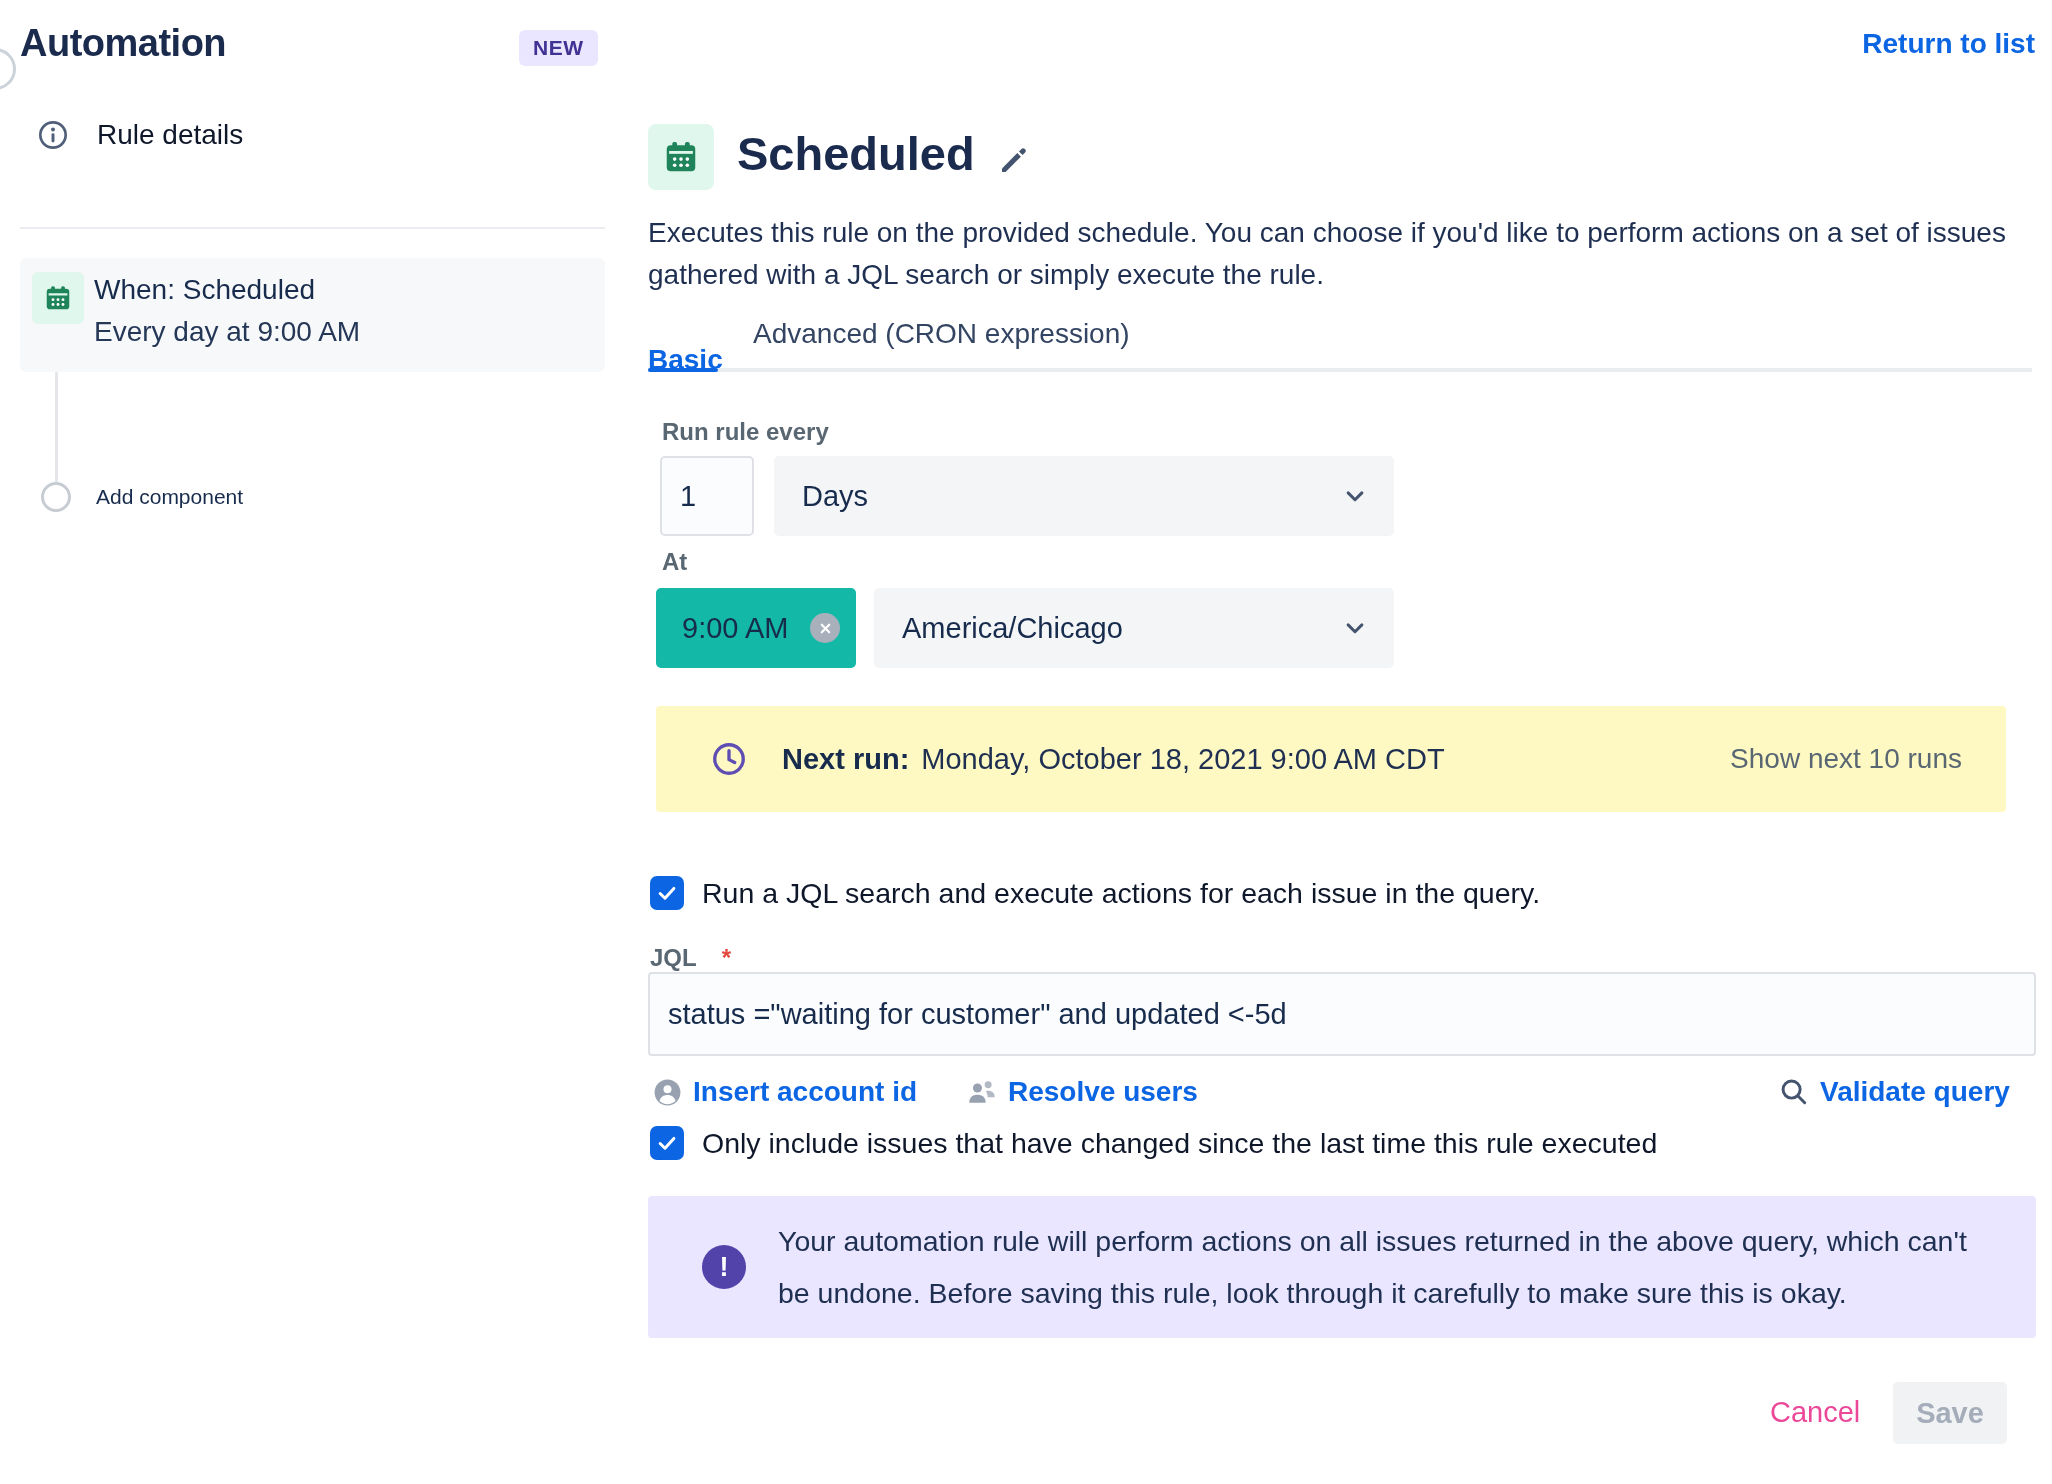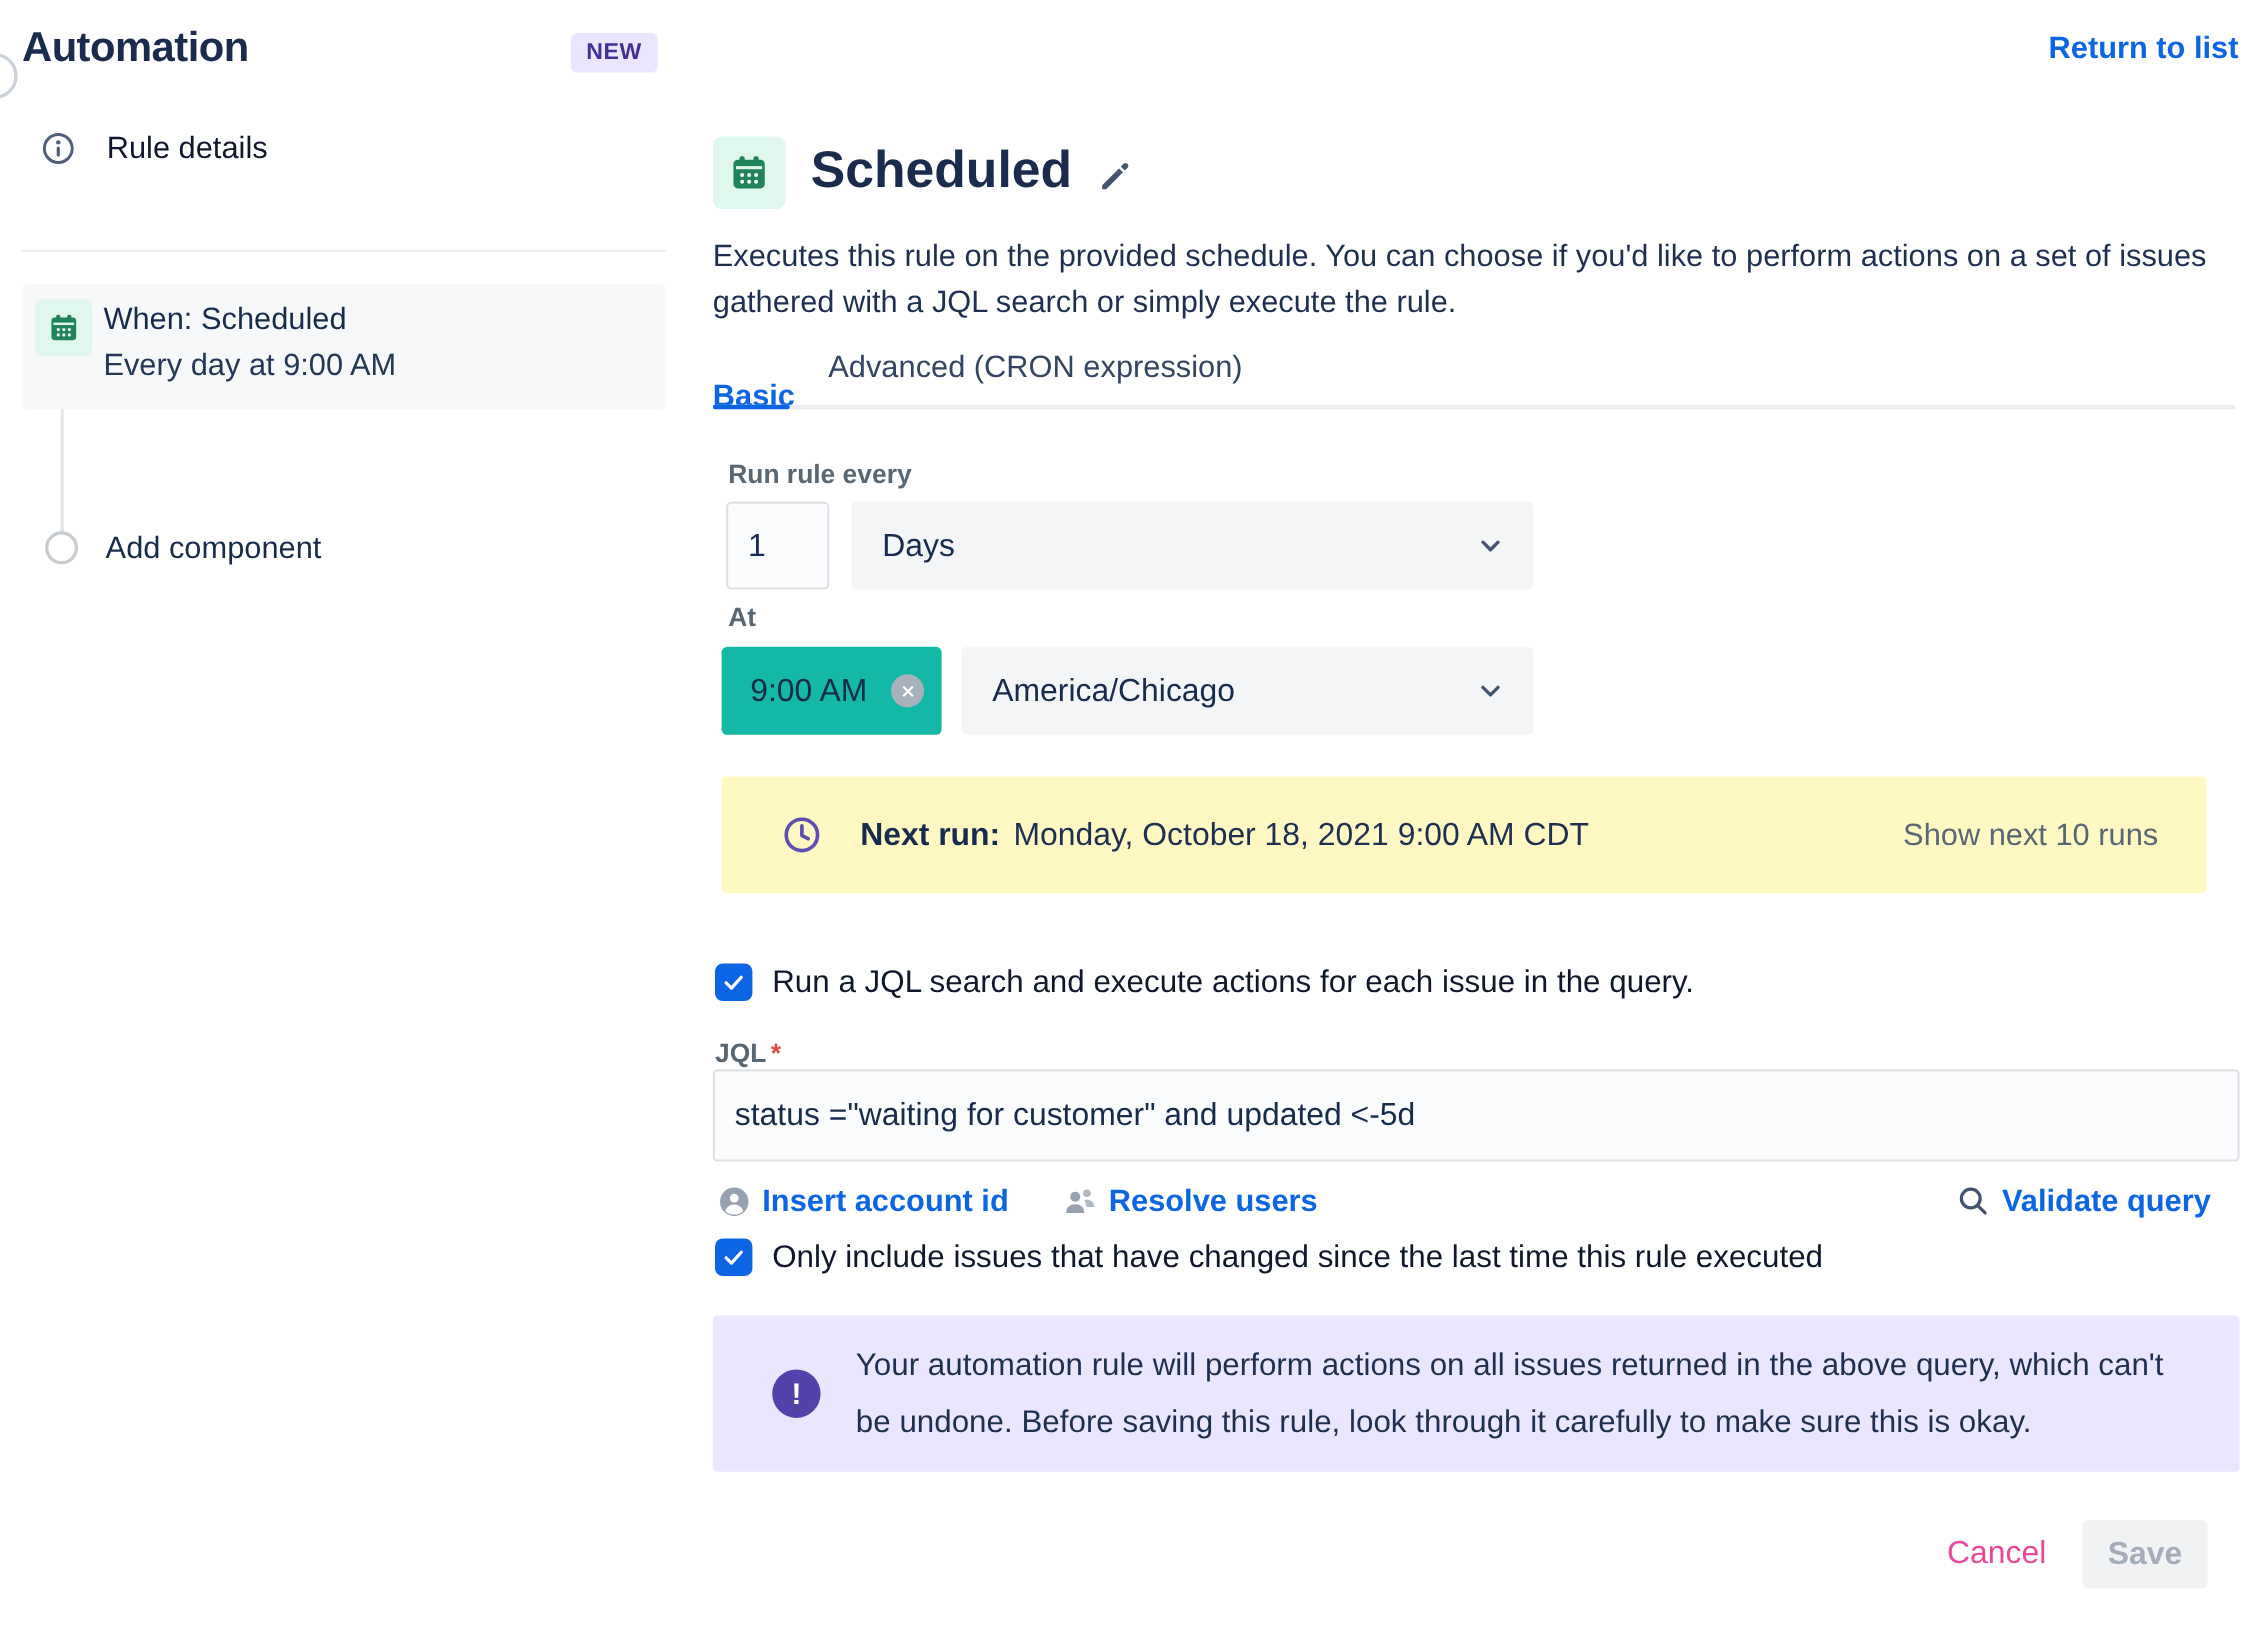--- a/index.html
+++ b/index.html
@@ -22,21 +22,21 @@
   .rd-label { font-size:28px; color:#0f172a; }
   .side-divider { left:20px; top:227px; width:585px; height:2px; background:#EBECF0; }
   .when-card { left:20px; top:258px; width:585px; height:114px; background:#F7F8F9; border-radius:6px; }
   .when-icon-box { position:absolute; left:12px; top:14px; width:52px; height:52px;
                    background:#DFF7EC; border-radius:6px; display:flex; align-items:center; justify-content:center; }
   .when-title { position:absolute; left:74px; top:16px; font-size:28px; font-weight:500; color:#172B4D; }
   .when-sub   { position:absolute; left:74px; top:58px; font-size:28px; font-weight:400; color:#243757; }
   .connector  { left:55px; top:372px; width:3px; height:114px; background:#E4E6EA; }
   .add-row { left:41px; top:482px; display:flex; align-items:center; gap:25px; }
   .add-circle { width:30px; height:30px; border-radius:50%; border:3px solid #C6CCD2; background:#fff; }
-  .add-label { font-size:28px; color:#172B4D; }
+  .add-label { font-size:21px; color:#172B4D; }
 
   
   .hero-icon-box { left:648px; top:124px; width:66px; height:66px; background:#DFF7EC; border-radius:8px;
                    display:flex; align-items:center; justify-content:center; }
   .hero-title { left:737px; top:126px; font-size:47px; font-weight:700; color:#1B2B4D; }
   .pencil-btn { left:996px; top:142px; width:36px; height:36px; cursor:pointer; }
   .description { left:648px; top:212px; width:1375px; font-size:28px; line-height:42px; color:#1E2F51; }
 
   
   .tab-basic { left:648px; top:318px; font-size:28px; font-weight:700; color:#0C66E4; cursor:pointer;margin-top:26px; }
@@ -67,21 +67,21 @@
   .nr-value { font-size:29px; color:#1E2F51; margin-left:12px; }
   .nr-show  { margin-left:auto; font-size:28px; color:#596773; cursor:pointer; }
 
   .cb-row { display:flex; align-items:center; gap:18px; }
   .cb-row1 { left:650px; top:876px; }
   .cb-row2 { left:650px; top:1126px; }
   .checkbox { width:34px; height:34px; background:#0C66E4; border-radius:7px;
               display:flex; align-items:center; justify-content:center; cursor:pointer; flex:none; }
   .cb-label { font-size:28.5px; color:#0f172a; }
 
-  .jql-label-row { left:650px; top:944px; display:flex; gap:4px; }
+  .jql-label-row { left:650px; top:944px; display:flex; gap:25px; }
   .jql-star { color:#E2483D; font-size:24px; font-weight:700; }
   .jql-input { left:648px; top:972px; width:1388px; height:84px; background:#FBFCFD; border:2px solid #DFE1E6;
                border-radius:4px; display:flex; align-items:center; padding-left:18px; }
   .jql-text { font-size:29px; color:#172B4D; }
 
   .link-row-item { display:flex; align-items:center; gap:10px; cursor:pointer; }
   .link-insert { left:652px; top:1076px; }
   .link-resolve { left:966px; top:1076px; }
   .link-validate { left:1778px; top:1076px; }
   .link-text { font-size:28px; font-weight:700; color:#0C66E4; }

